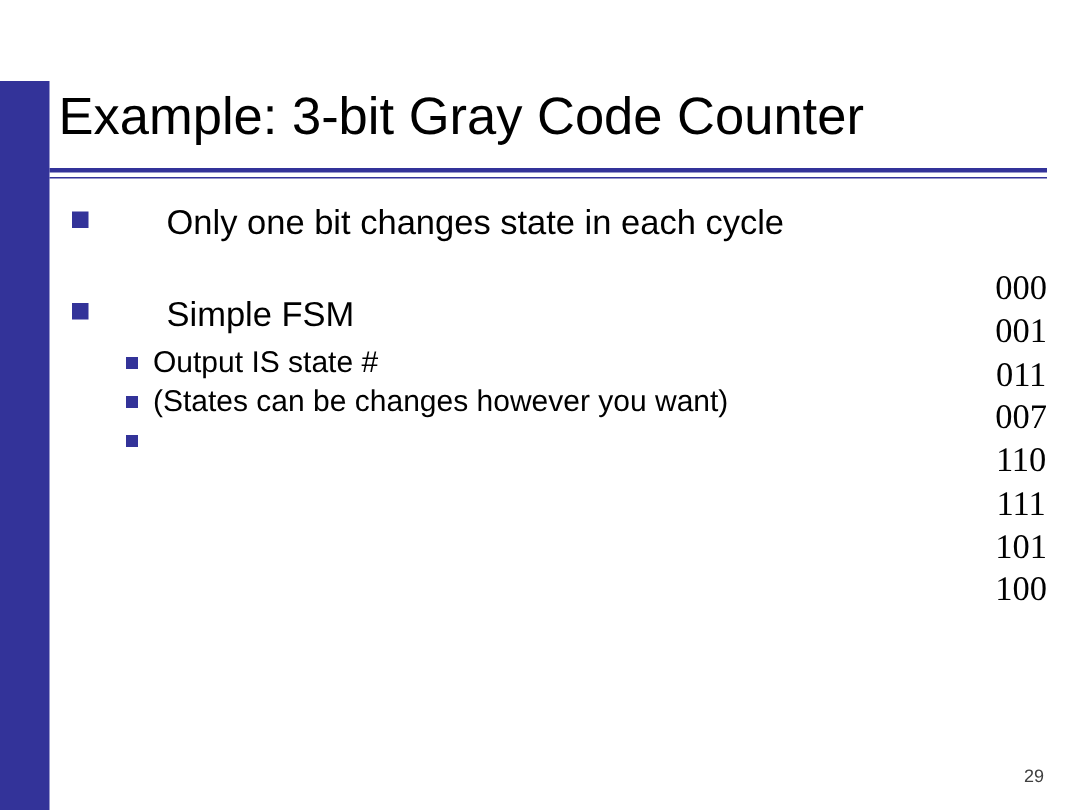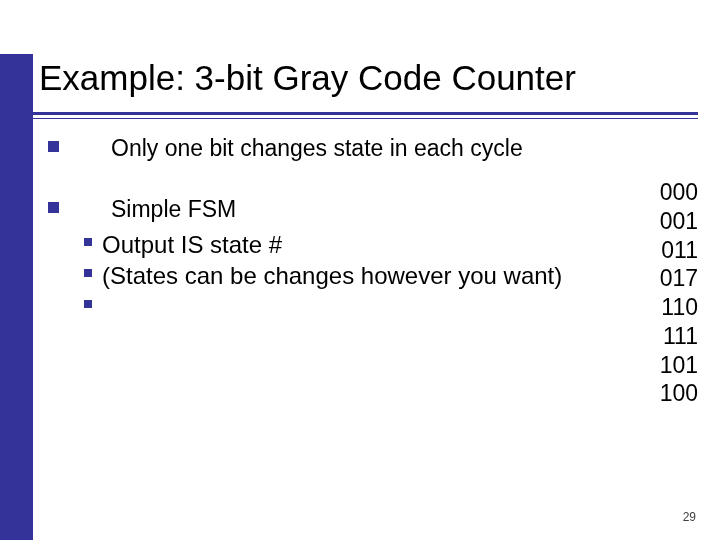--- a/index.html
+++ b/index.html
@@ -72,40 +72,40 @@
     flex-shrink: 0;
     margin-top: 6px;
     margin-right: 12px;
   }
   .bullet-l1.spaced { margin-top: 34px; margin-bottom: 8px; }
   .bullet-l2 {
     display: flex;
     align-items: flex-start;
     margin-left: 36px;
     margin-bottom: 3px;
-    font-size: 24px;
+    font-size: 20px;
     color: #000000;
   }
   .bullet-l2 .sq {
     width: 8px;
     height: 8px;
     background: #333399;
     flex-shrink: 0;
     margin-top: 7px;
     margin-right: 10px;
   }
   .code-list {
     position: absolute;
     top: 178px;
     right: 22px;
     font-size: 23px;
-    font-family: Liberation Sans, sans-serif;
+    font-family: Liberation Serif, serif;
     color: #000000;
     line-height: 1.25;
-    text-align: right;
+    text-align: center;
   }
   .code-list div { letter-spacing: 0px; }
   .page-num {
     position: absolute;
     bottom: 16px;
     right: 24px;
     font-size: 12px;
     color: #404040;
   }
 </style>
@@ -138,20 +138,20 @@
   </div>
   <div class="bullet-l2">
     <div class="sq"></div>
   </div>
 </div>
 
 <div class="code-list">
   <div>000</div>
   <div>001</div>
   <div>011</div>
-  <div>017</div>
+  <div>007</div>
   <div>110</div>
   <div>111</div>
   <div>101</div>
   <div>100</div>
 </div>
 
 <div class="page-num">29</div>
 
 </body></html>

